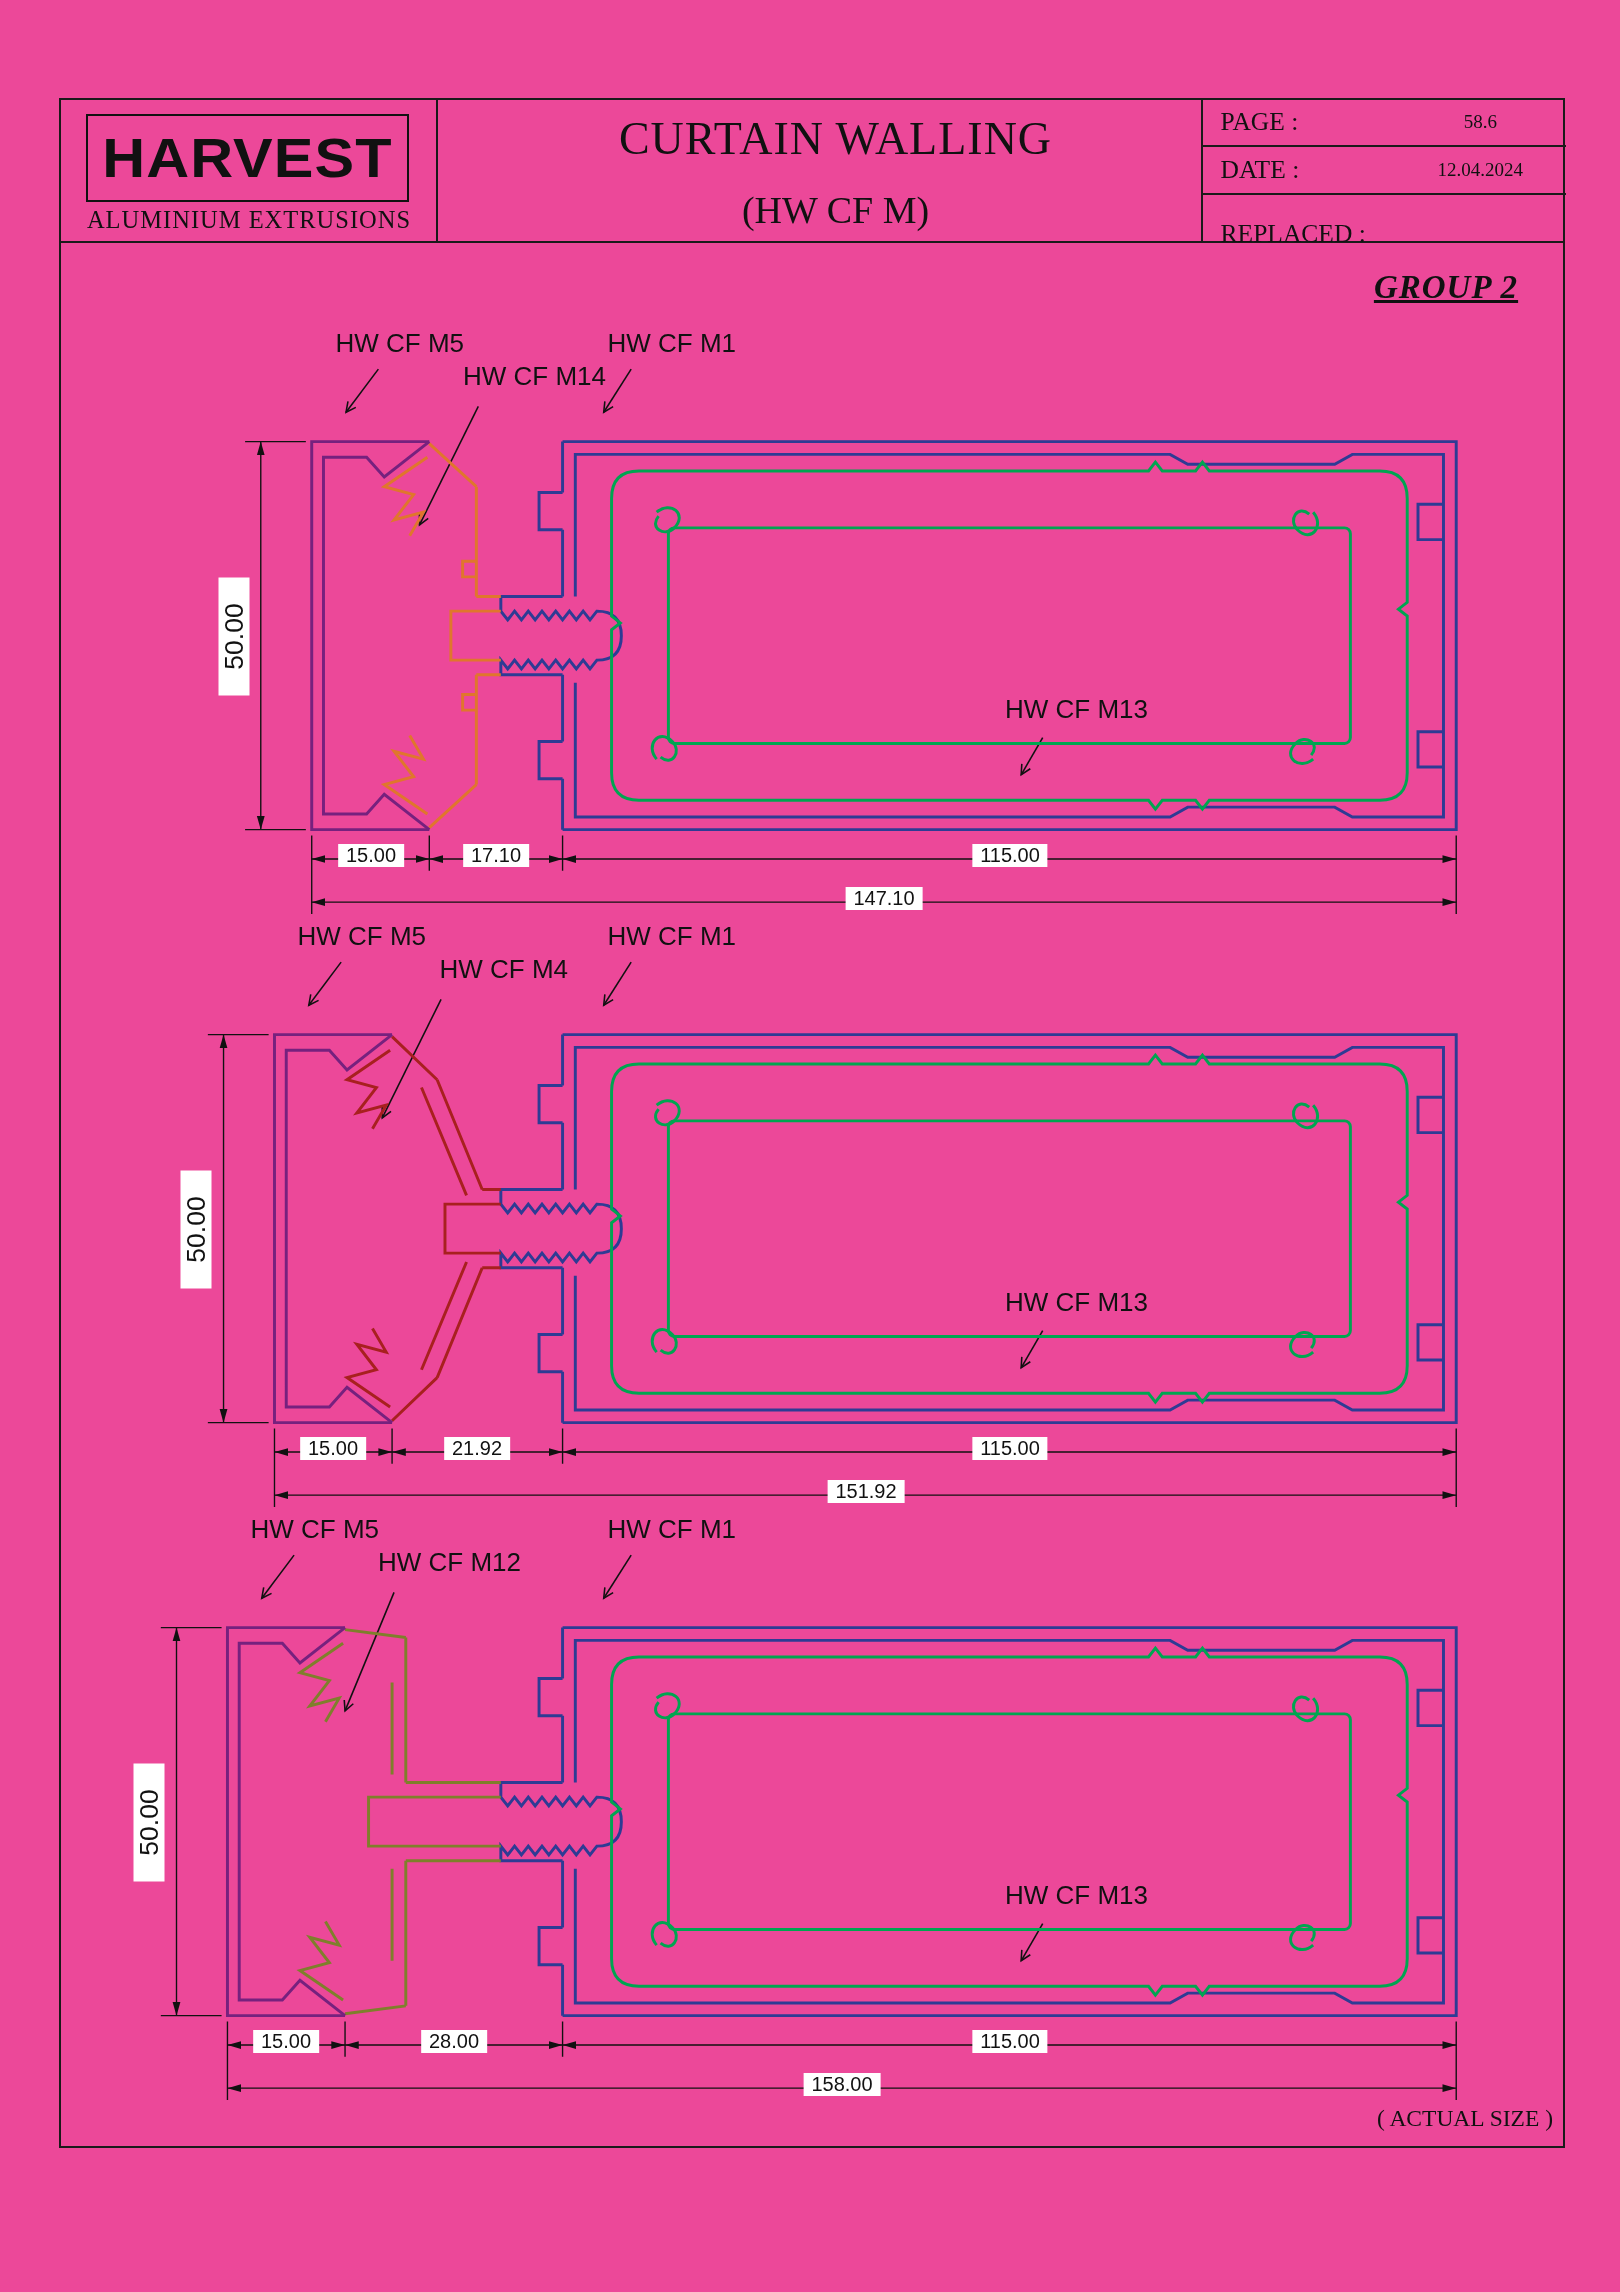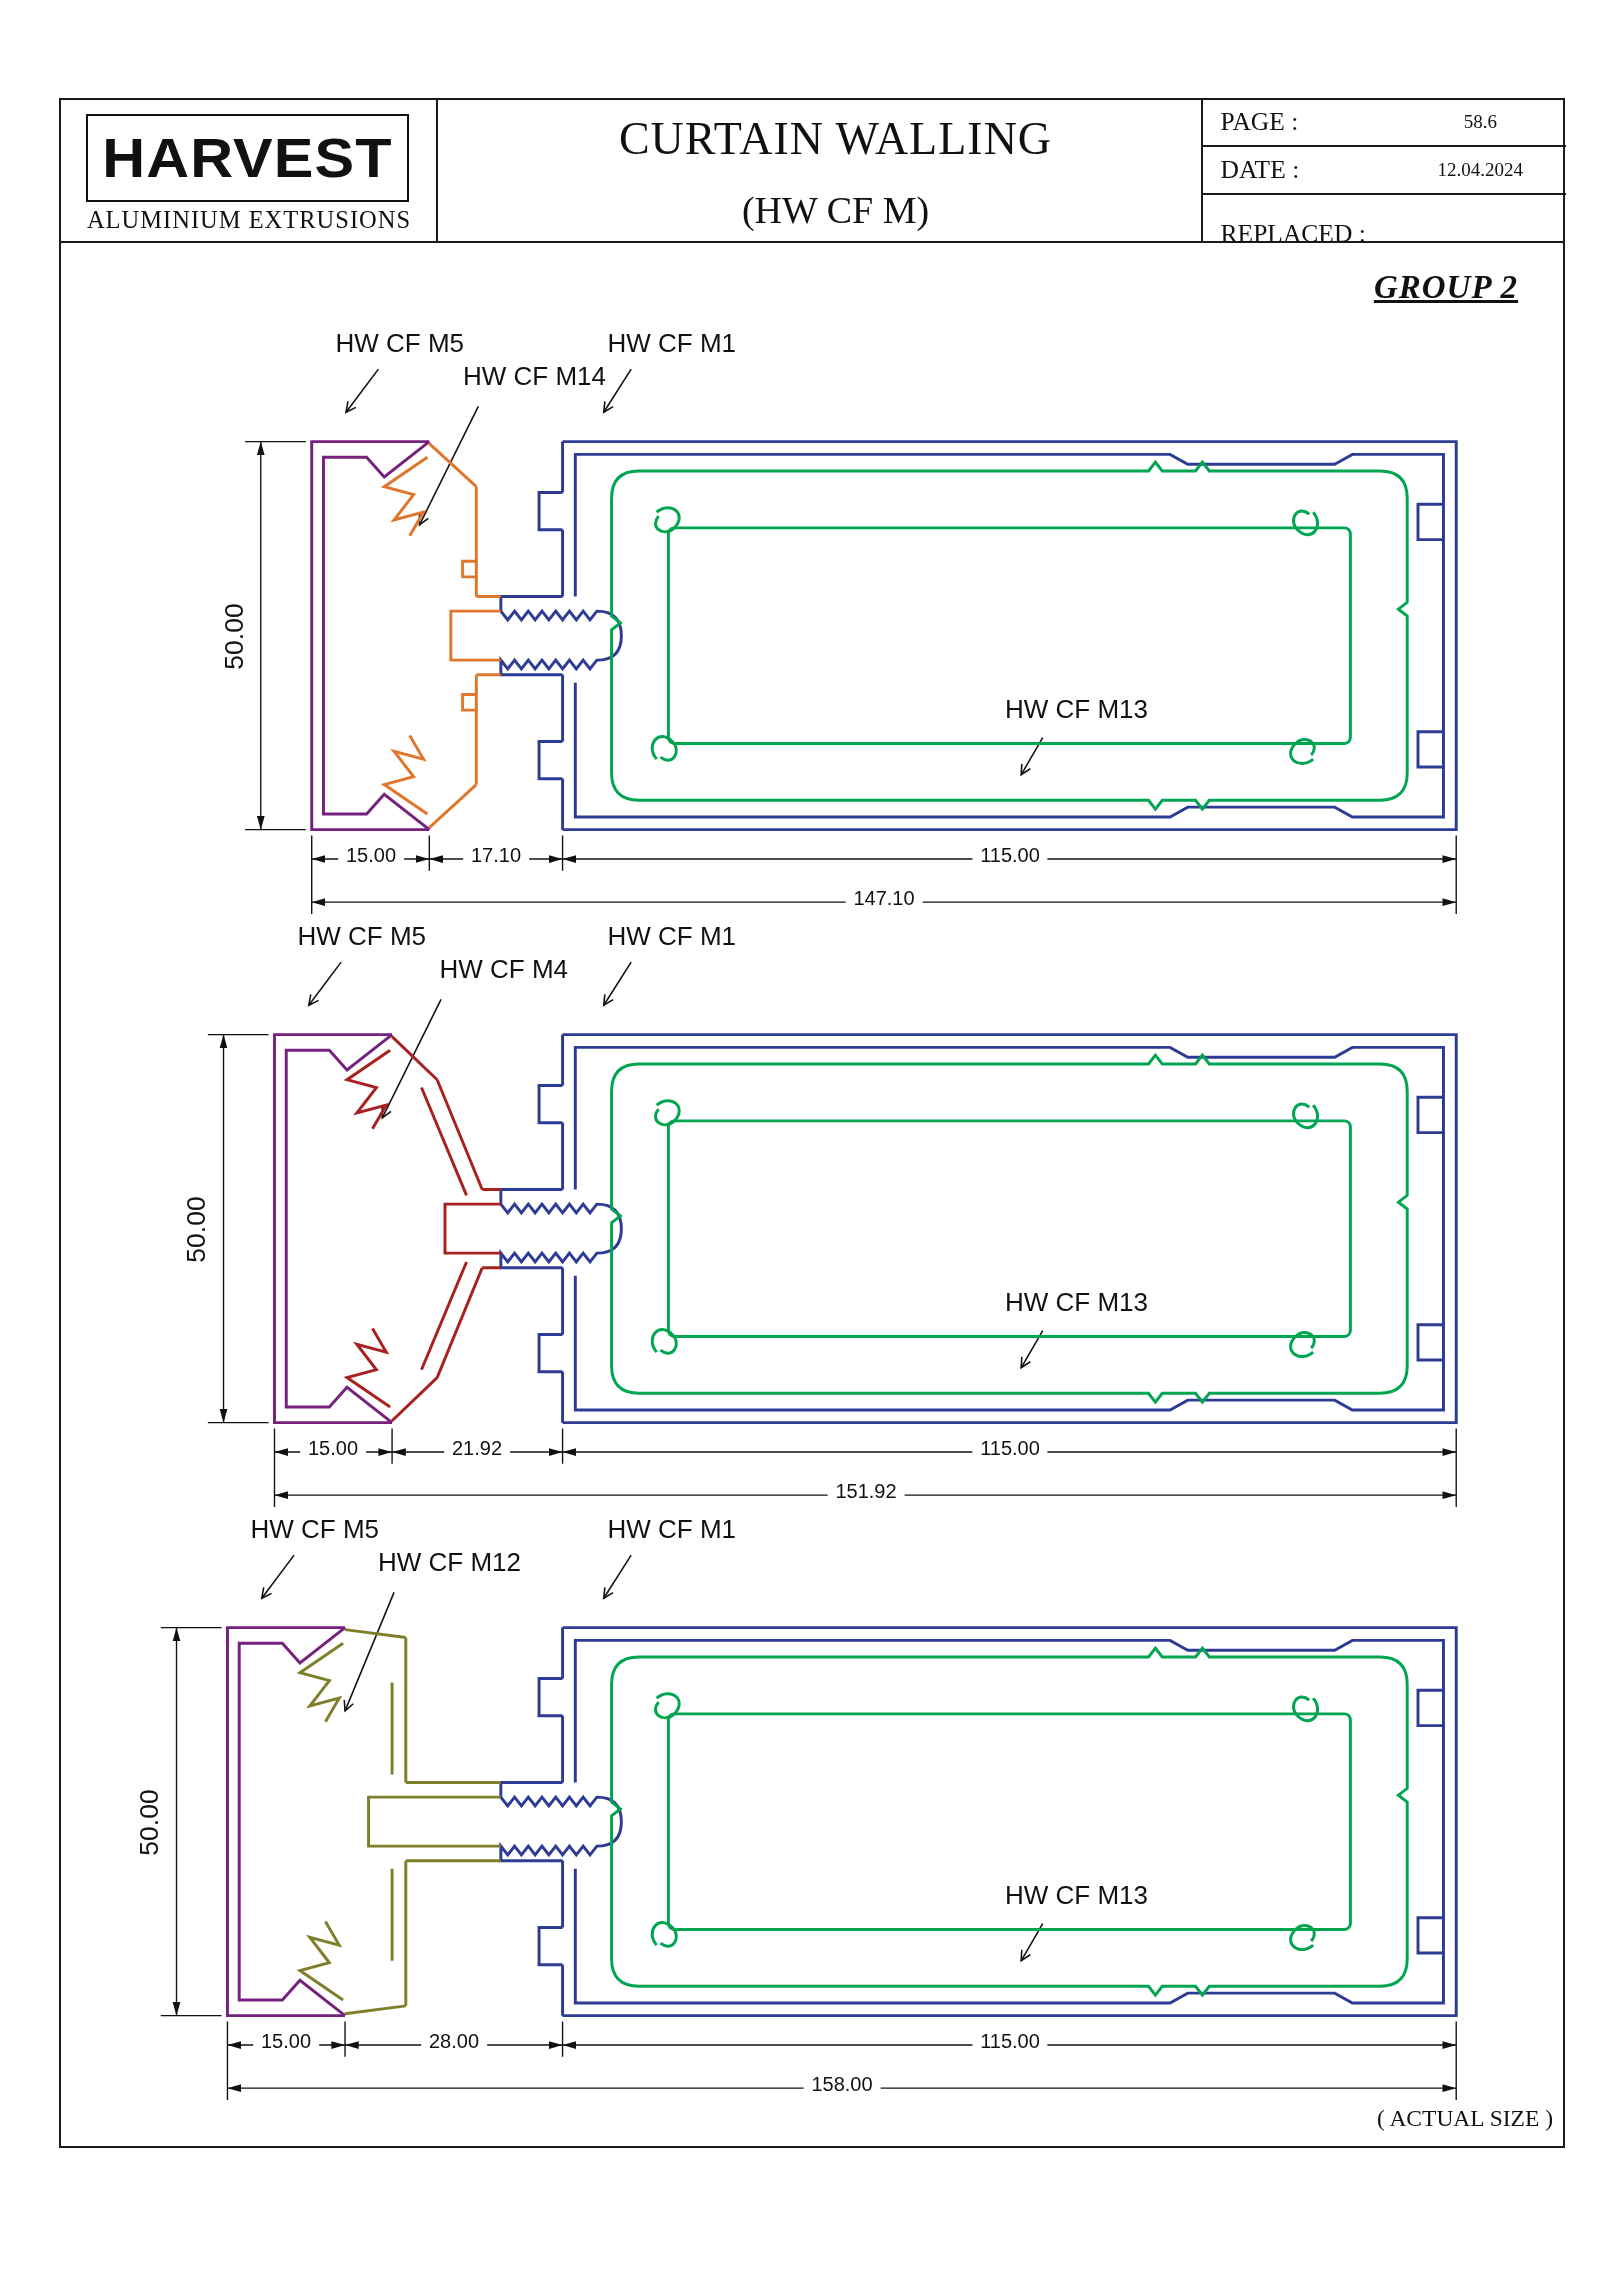--- a/index.html
+++ b/index.html
@@ -1,16 +1,16 @@
 <!DOCTYPE html>
 <html><head>
 <meta charset="utf-8">
 <style>
   html,body{margin:0;padding:0;background:#e8e8e8;}
-  .page{position:relative;width:1620px;height:2293px;background:#ffffff;overflow:hidden;
+  .page{position:relative;width:1620px;height:2293px;background:#ec4899;overflow:hidden;
         font-family:"Liberation Serif",serif;color:#111;}
   .abs{position:absolute;}
   
   .frame{left:59px;top:98px;width:1506px;height:2050px;border:2.5px solid #1a1a1a;box-sizing:border-box;}
   .rule{background:#1a1a1a;}
   
   .logo-box{left:86px;top:114px;width:323px;height:88px;border:2.5px solid #111;box-sizing:border-box;
             display:flex;align-items:center;justify-content:center;}
   .brand{font-family:"Liberation Sans",sans-serif;font-weight:700;font-size:55px;letter-spacing:1px;
          transform:scaleX(1.08);white-space:nowrap;}

